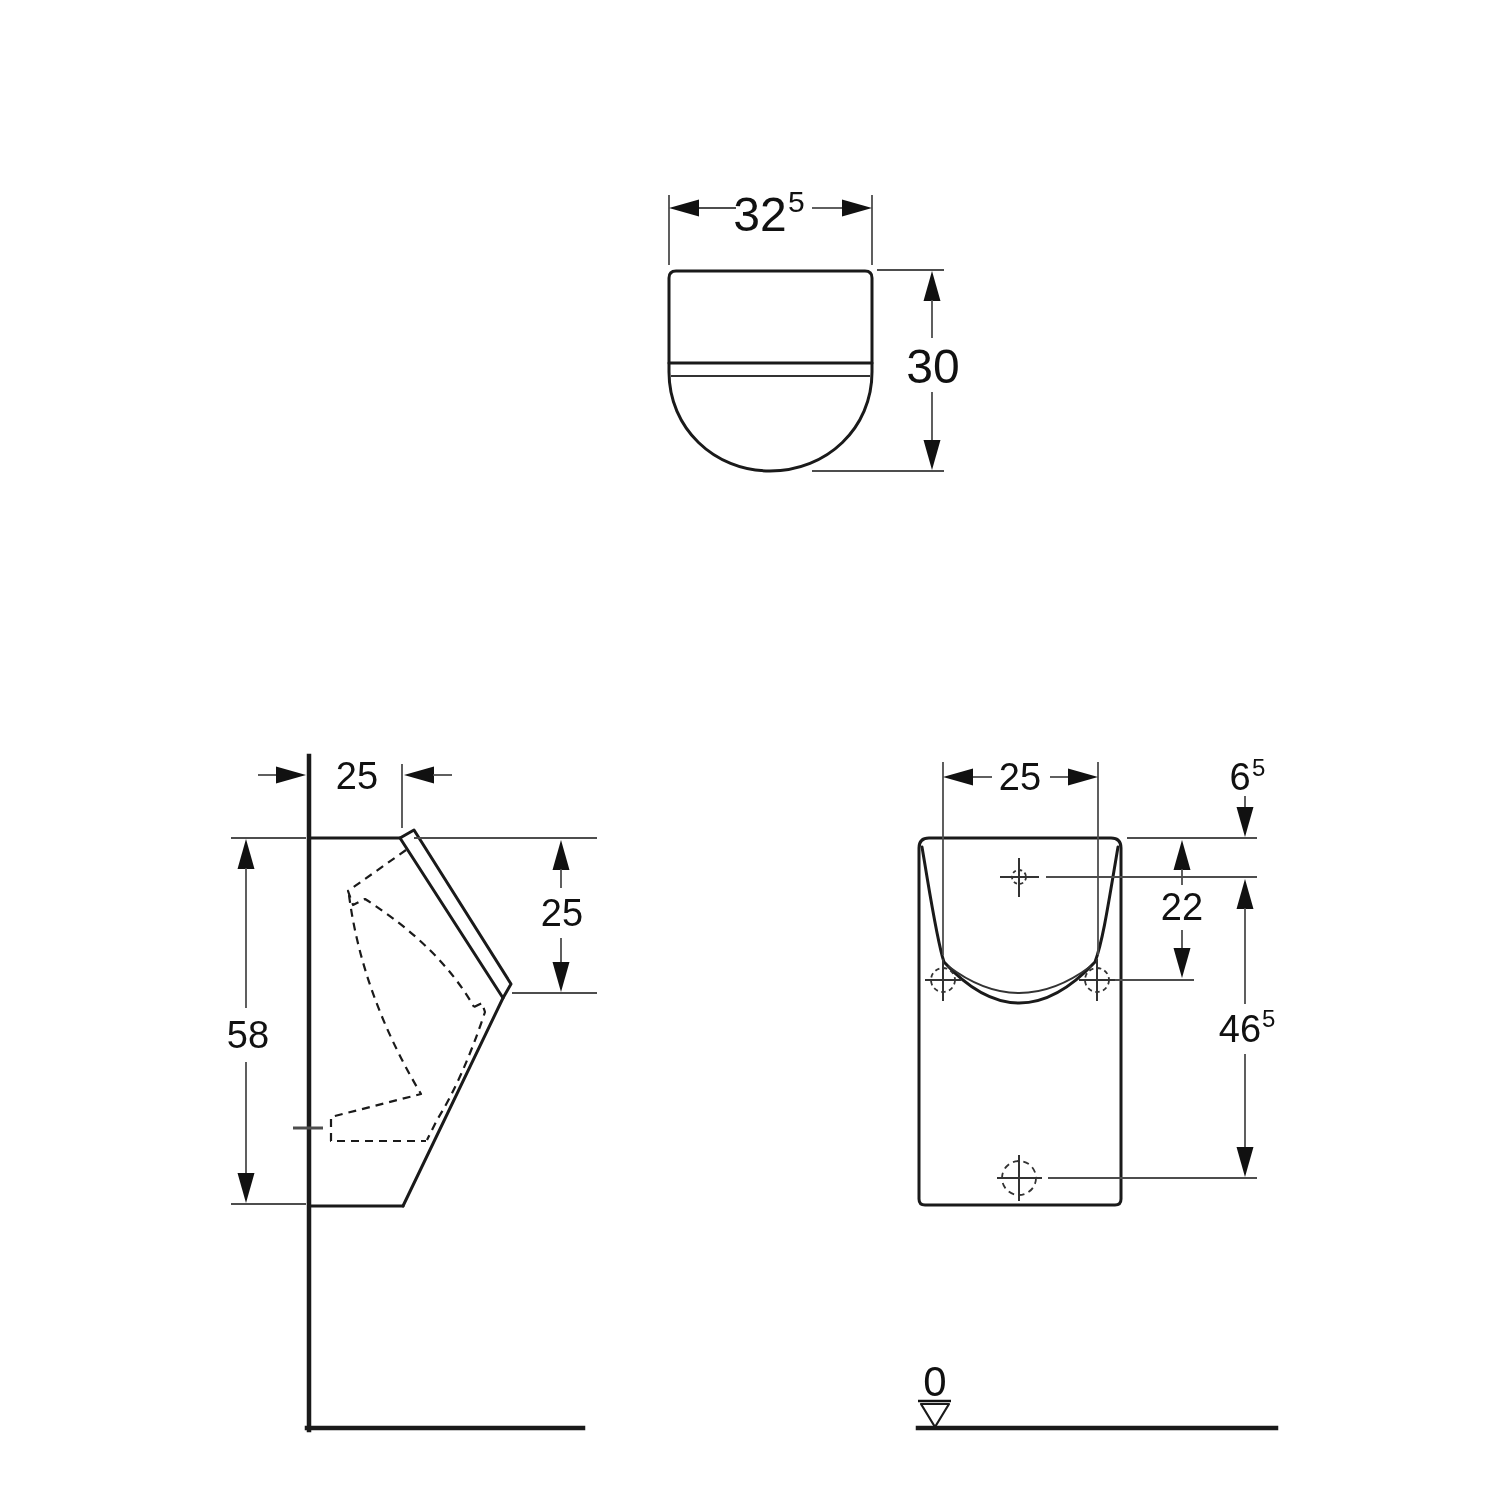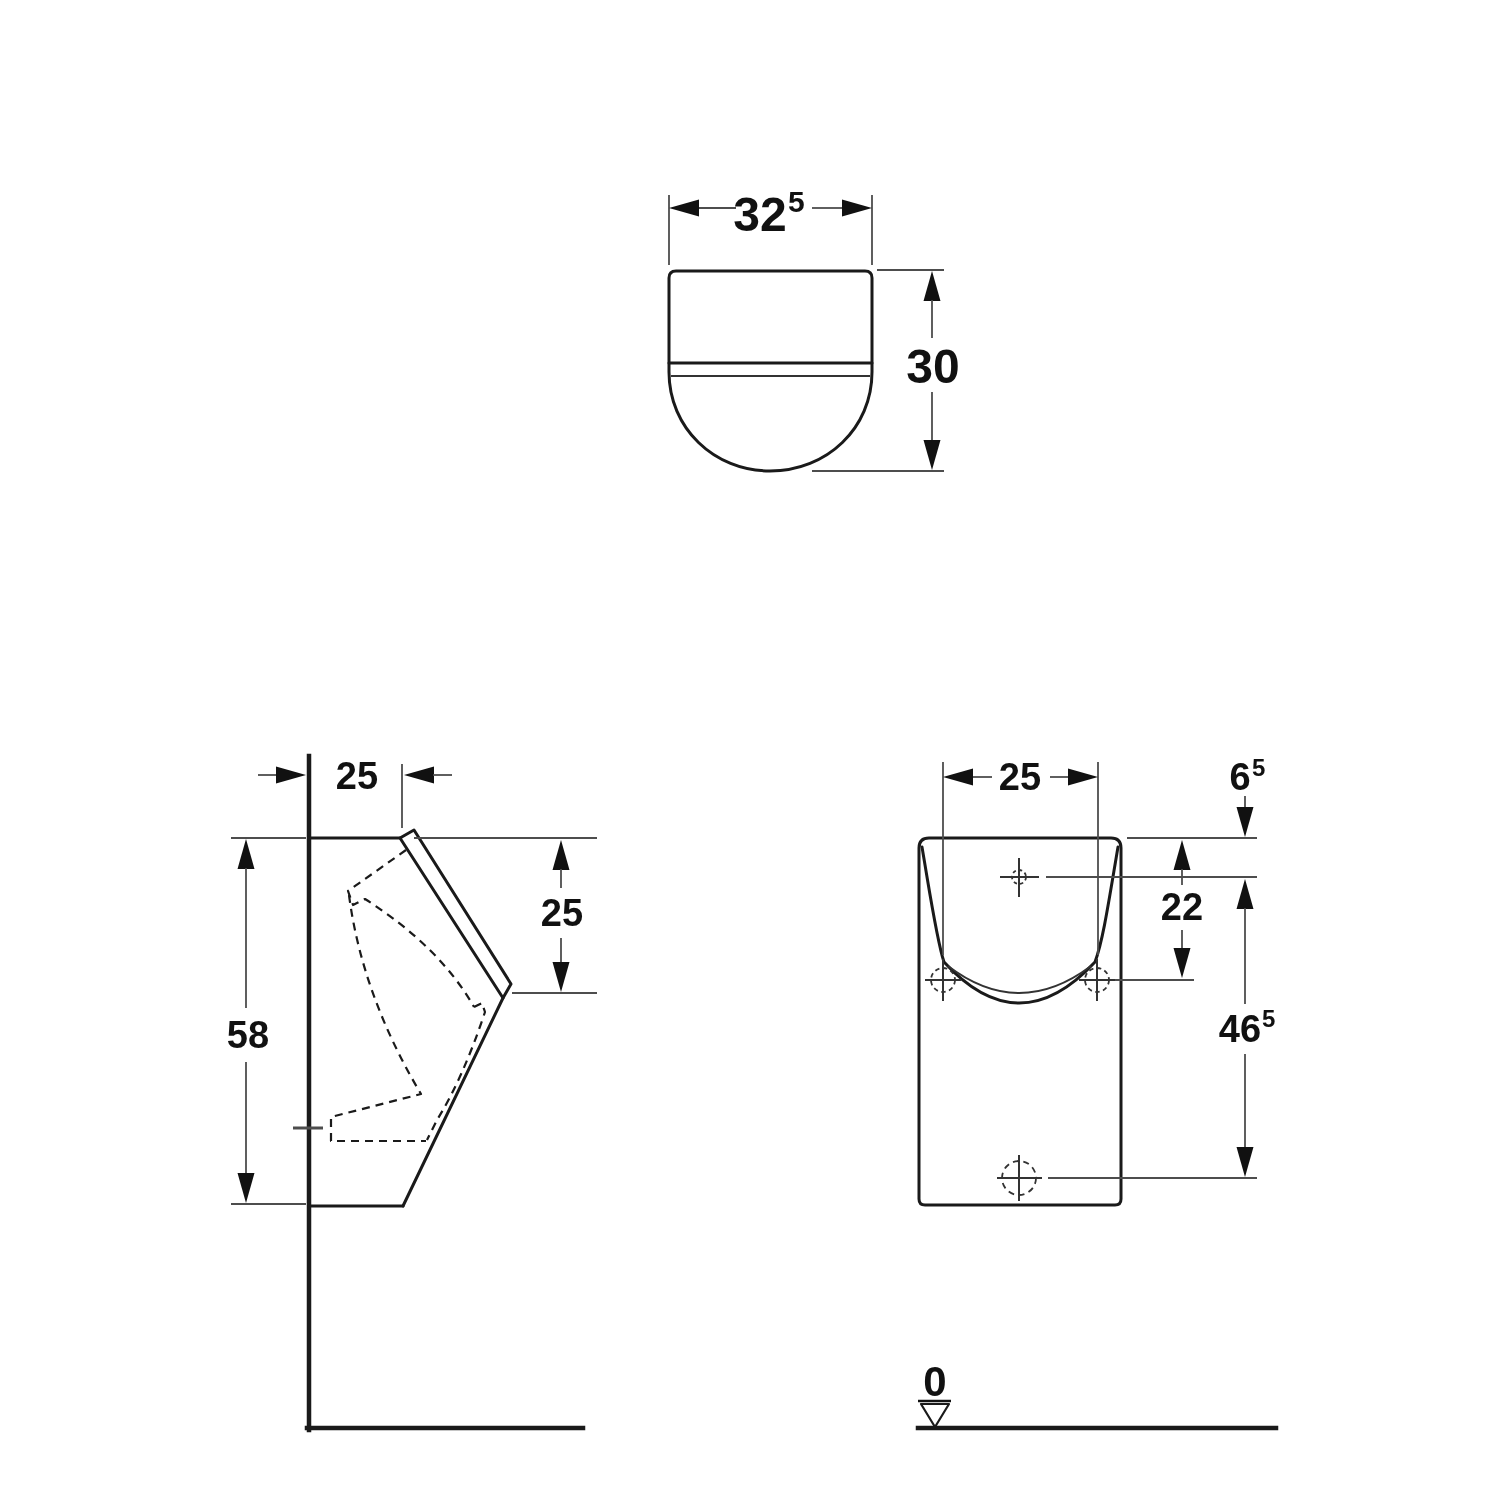--- a/index.html
+++ b/index.html
@@ -1,16 +1,16 @@
 <!DOCTYPE html>
 <html><head>
 <meta charset="utf-8">
 <style>
   html,body{margin:0;padding:0;background:#ffffff;}
-  .canvas{position:relative;width:1500px;height:1500px;background:#ffffff;overflow:hidden;font-weight:bold;}
+  .canvas{position:relative;width:1500px;height:1500px;background:#ffffff;overflow:hidden;}
   svg{display:block;}
   .outline{stroke:#1a1a1a;stroke-width:3;fill:none;stroke-linejoin:round;stroke-linecap:round;}
   .outline2{stroke:#333333;stroke-width:2;fill:none;}
   .thick{stroke:#1a1a1a;stroke-width:4.5;fill:none;stroke-linecap:square;}
   .thin{stroke:#4d4d4d;stroke-width:1.8;fill:none;}
   .med{stroke:#333333;stroke-width:2;fill:none;}
   .dashed{stroke:#1a1a1a;stroke-width:2.2;fill:none;stroke-dasharray:8 6;stroke-linejoin:round;}
   .dcirc{stroke:#333333;stroke-width:1.8;fill:none;}
   .arrow{fill:#111111;stroke:none;}
   .tick{stroke:#4d4d4d;stroke-width:3;}

